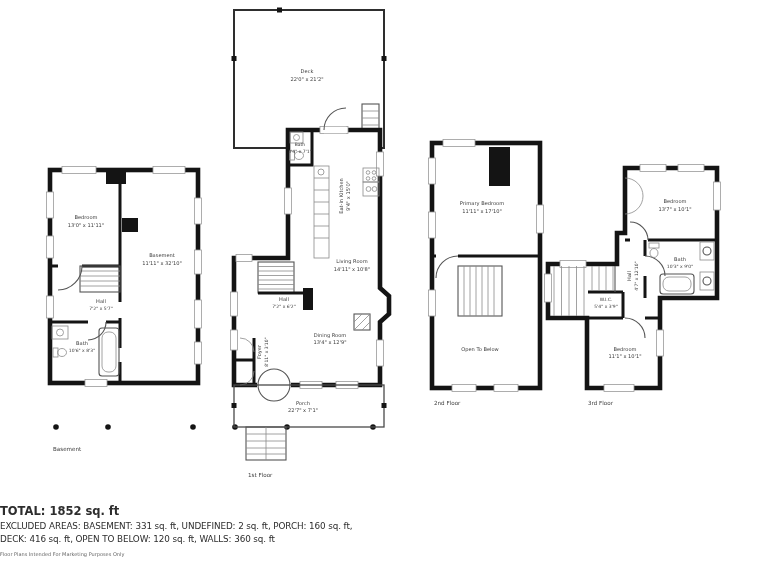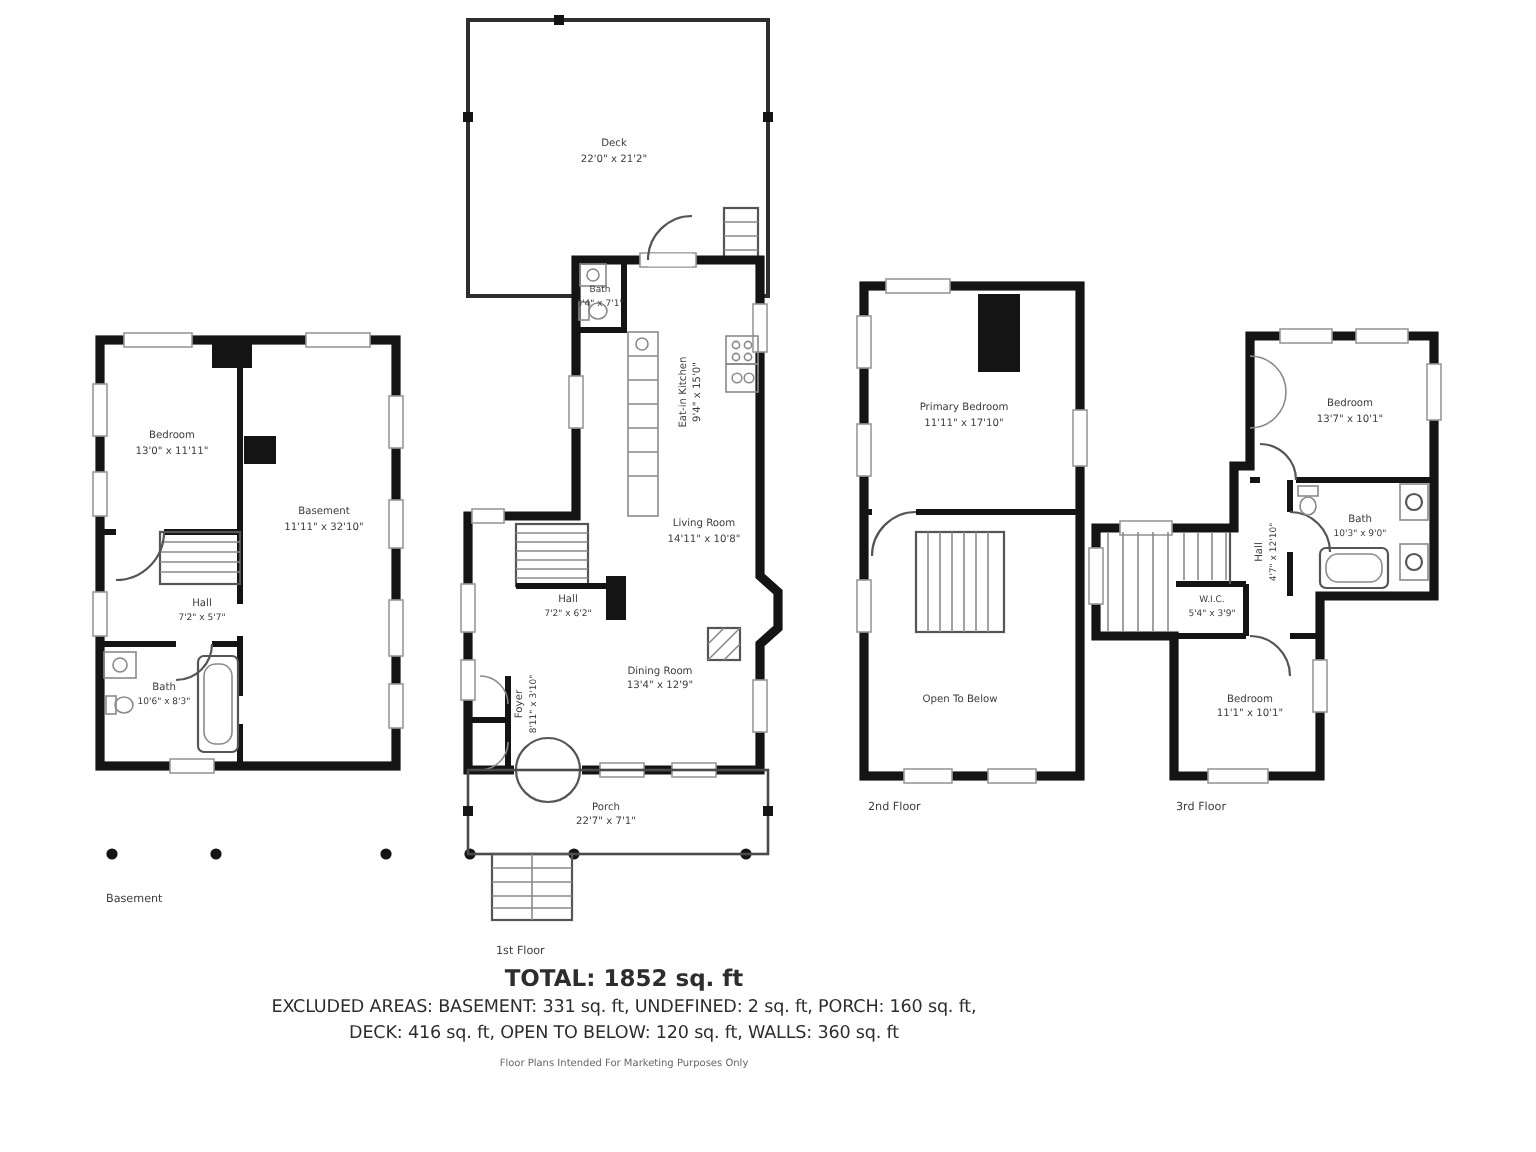--- a/index.html
+++ b/index.html
@@ -14,21 +14,21 @@
   .t2{fill:none;stroke:#555555;stroke-width:1.1}
   .win{fill:#ffffff;stroke:#999999;stroke-width:0.8}
   .deckw{fill:#ffffff;stroke:#2e2e2e;stroke-width:2}
   .porch{fill:none;stroke:#4a4a4a;stroke-width:1.3}
   .dot{fill:#141414}
   svg text{font-family:"DejaVu Sans",sans-serif}
   .rl{font-size:5.1px;fill:#3c3c3c;text-anchor:middle}
   .rls{font-size:4.5px;fill:#3c3c3c;text-anchor:middle}
   .cap{font-size:5.6px;fill:#3c3c3c}
   
-  .summary{position:absolute;left:0;top:482px;width:624px;text-align:center;color:#2d2d2d}
+  .summary{position:absolute;left:0;top:504px;width:624px;color:#2d2d2d}
   .total{font-size:11.5px;font-weight:bold;margin-bottom:2px}
   .sline{font-size:8.8px;line-height:13.4px;letter-spacing:-0.1px}
   .disc{font-size:5px;color:#666;margin-top:4px}
   .watermark{position:absolute;left:6px;top:582px;font-size:21px;color:#333;letter-spacing:0.5px}
 </style>
 </head>
 <body>
 
 <div class="stage">
 

